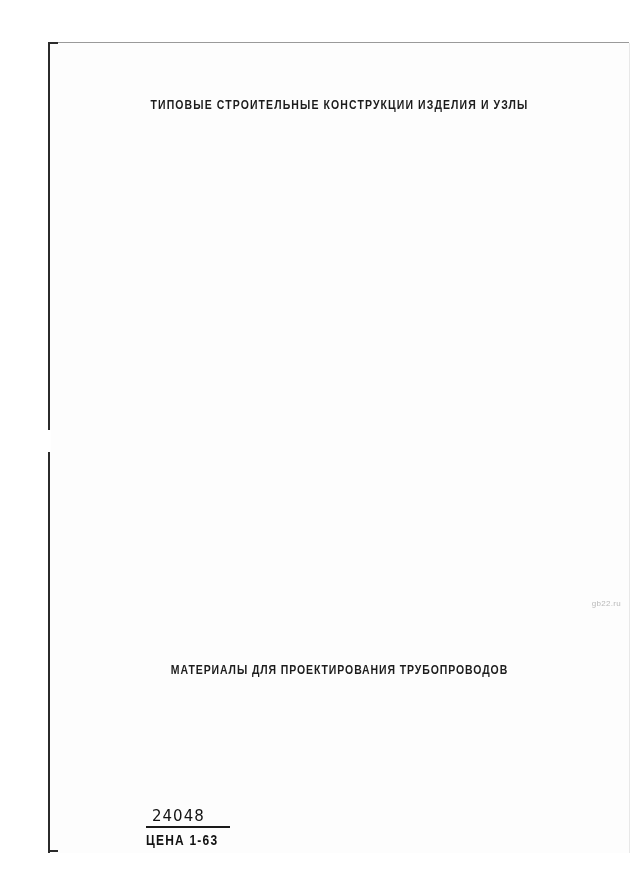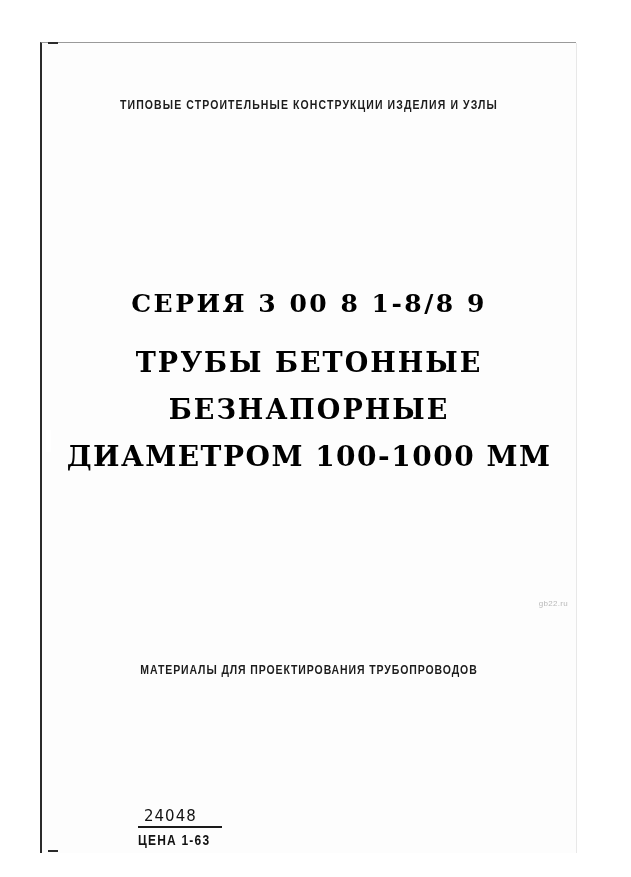--- a/index.html
+++ b/index.html
@@ -11,28 +11,29 @@
     width: 631px;
     height: 877px;
     position: relative;
     font-family: "Liberation Sans", sans-serif;
     overflow: hidden;
   }
 
   
   #page-scan {
     position: absolute;
-    left: 40px;
+    left: 48px;
     top: 42px;
     width: 534px;
     height: 810px;
     background: #fdfdfd;
     border-left: 2px solid #2b2b2b;
     border-top: 1px solid #9a9a9a;
     box-shadow: 0 0 0 0 transparent;
+    padding-left: 45px;
   }
   
   #page-scan:after {
     content: "";
     position: absolute;
     right: -1px;
     top: 0;
     width: 1px;
     height: 100%;
     background: #e8e8e8;
@@ -151,26 +152,20 @@
     background: #ffffff;
   }
 </style>
 </head>
 <body>
 
 <div id="page-scan">
 
   <div class="header-line">ТИПОВЫЕ СТРОИТЕЛЬНЫЕ КОНСТРУКЦИИ  ИЗДЕЛИЯ И УЗЛЫ</div>
 
-  <div class="title-block">
-    <div class="title-line t-series">СЕРИЯ 3 00 8 1-8/8 9</div>
-    <div class="title-line t-main1">ТРУБЫ БЕТОННЫЕ</div>
-    <div class="title-line t-main2">БЕЗНАПОРНЫЕ</div>
-    <div class="title-line t-main3">ДИАМЕТРОМ 100-1000 ММ</div>
-  </div>
 
   <div class="subtitle-line">МАТЕРИАЛЫ ДЛЯ ПРОЕКТИРОВАНИЯ ТРУБОПРОВОДОВ</div>
 
   <div class="watermark">gb22.ru</div>
 
   <div class="price-block">
     <div class="stamp-number">24048</div>
     <div class="stamp-rule"></div>
     <div class="stamp-price">ЦЕНА  1-63</div>
   </div>

